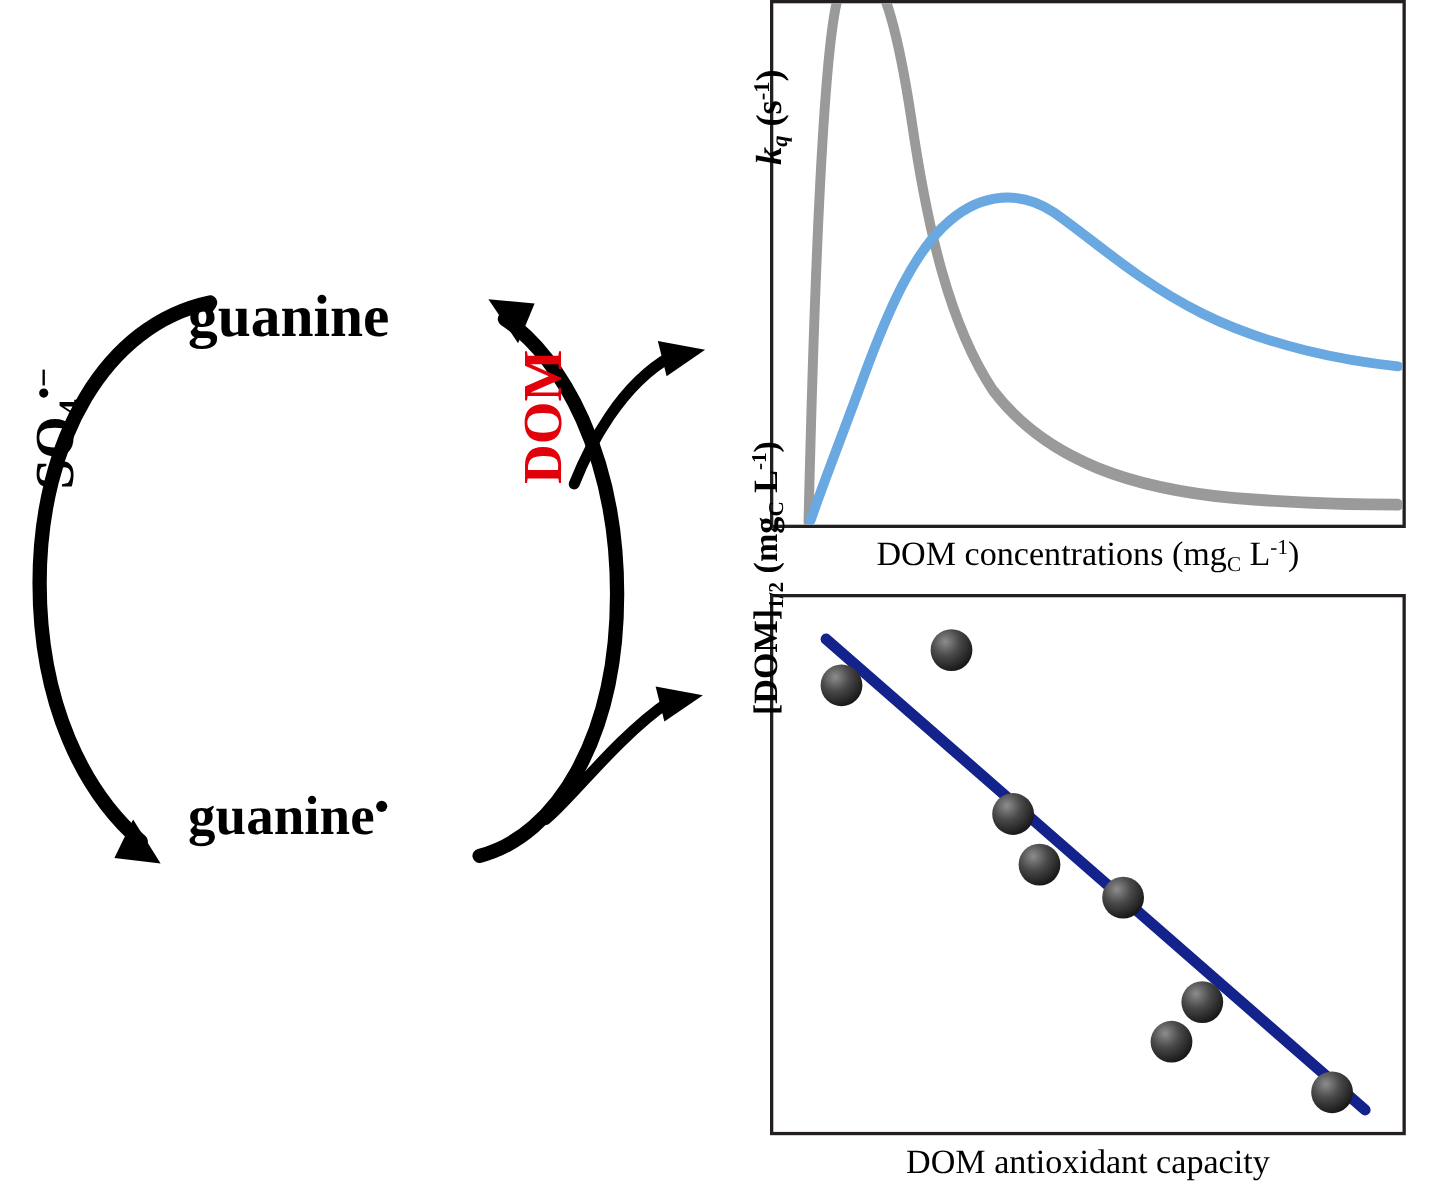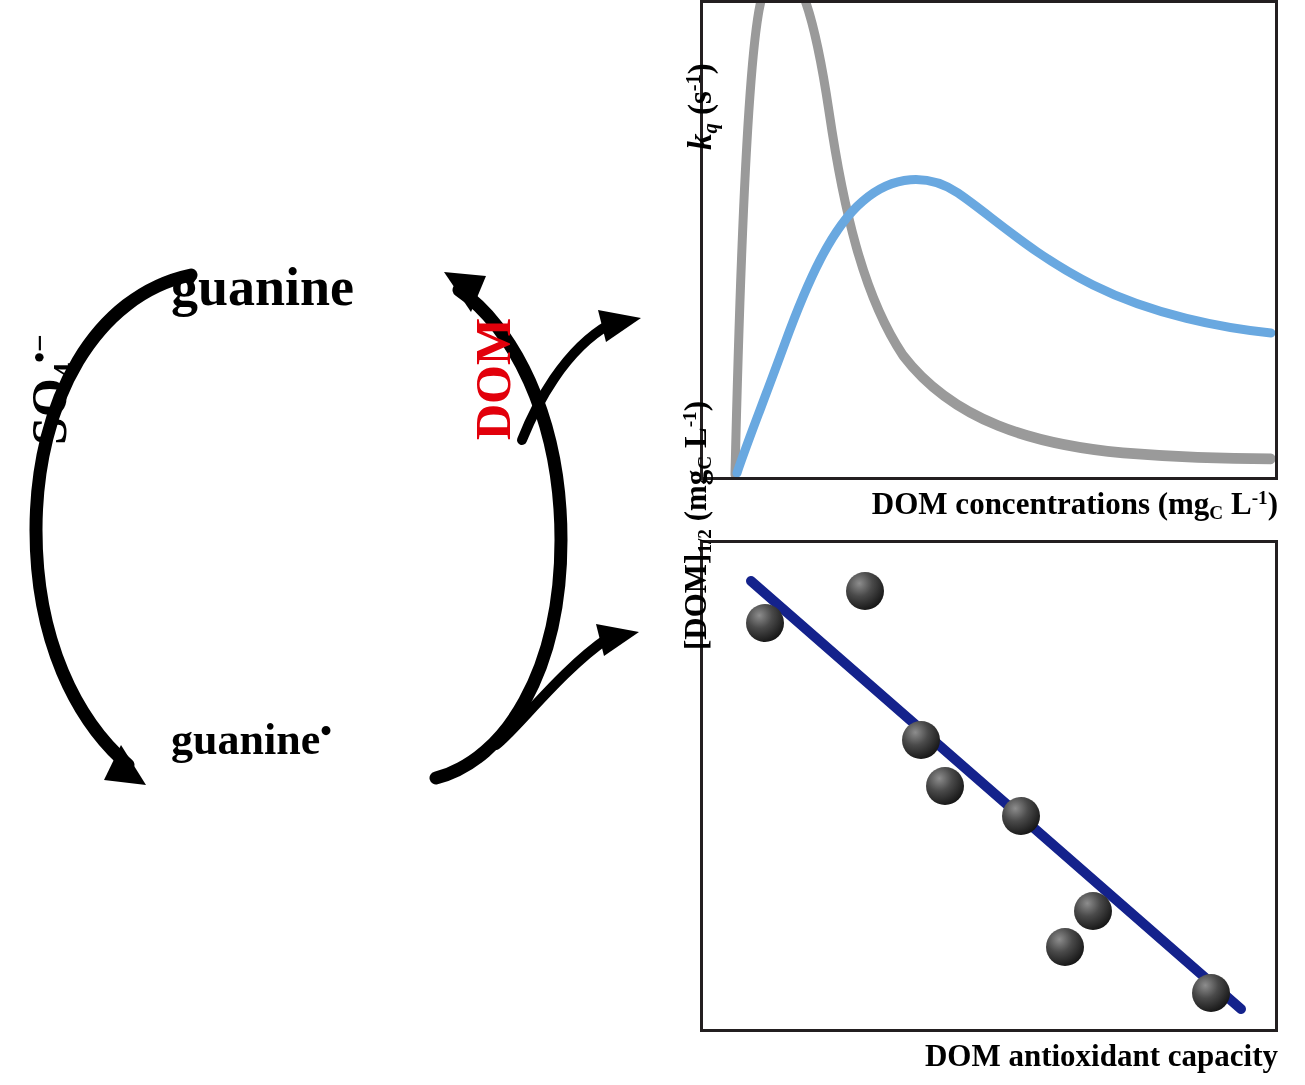--- a/index.html
+++ b/index.html
@@ -41,21 +41,21 @@
   }
 
   #label-guanine {
     left: 155px;
     top: 60px;
     font-size: 54px;
   }
   #label-guanine-radical {
     left: 155px;
     top: 515px;
-    font-size: 44px;
+    font-size: 50px;
   }
   #label-sulfate {
     left: 8px;
     top: 245px;
     font-size: 50px;
     transform: rotate(-90deg);
     transform-origin: left top;
   }
   #label-dom {
     left: 452px;
@@ -92,23 +92,23 @@
     transform-origin: left top;
     font-size: 33px;
     font-weight: bold;
     white-space: nowrap;
   }
   #chart-top-xlabel {
     position: absolute;
     left: 0px;
     top: 486px;
     width: 578px;
-    text-align: right;
+    text-align: center;
     font-size: 31px;
-    font-weight: bold;
+    font-weight: normal;
     white-space: nowrap;
   }
 
   
   #chart-bottom {
     position: absolute;
     left: 700px;
     top: 540px;
     width: 585px;
     height: 545px;
@@ -131,23 +131,23 @@
     transform-origin: left top;
     font-size: 31px;
     font-weight: bold;
     white-space: nowrap;
   }
   #chart-bottom-xlabel {
     position: absolute;
     left: 0px;
     top: 498px;
     width: 578px;
-    text-align: right;
+    text-align: center;
     font-size: 31px;
-    font-weight: bold;
+    font-weight: normal;
     white-space: nowrap;
   }
 
   .sub { font-size: 0.62em; vertical-align: -0.28em; }
   .sup { font-size: 0.62em; vertical-align: 0.52em; }
   .ital { font-style: italic; }
 </style>
 </head>
 <body>
 

